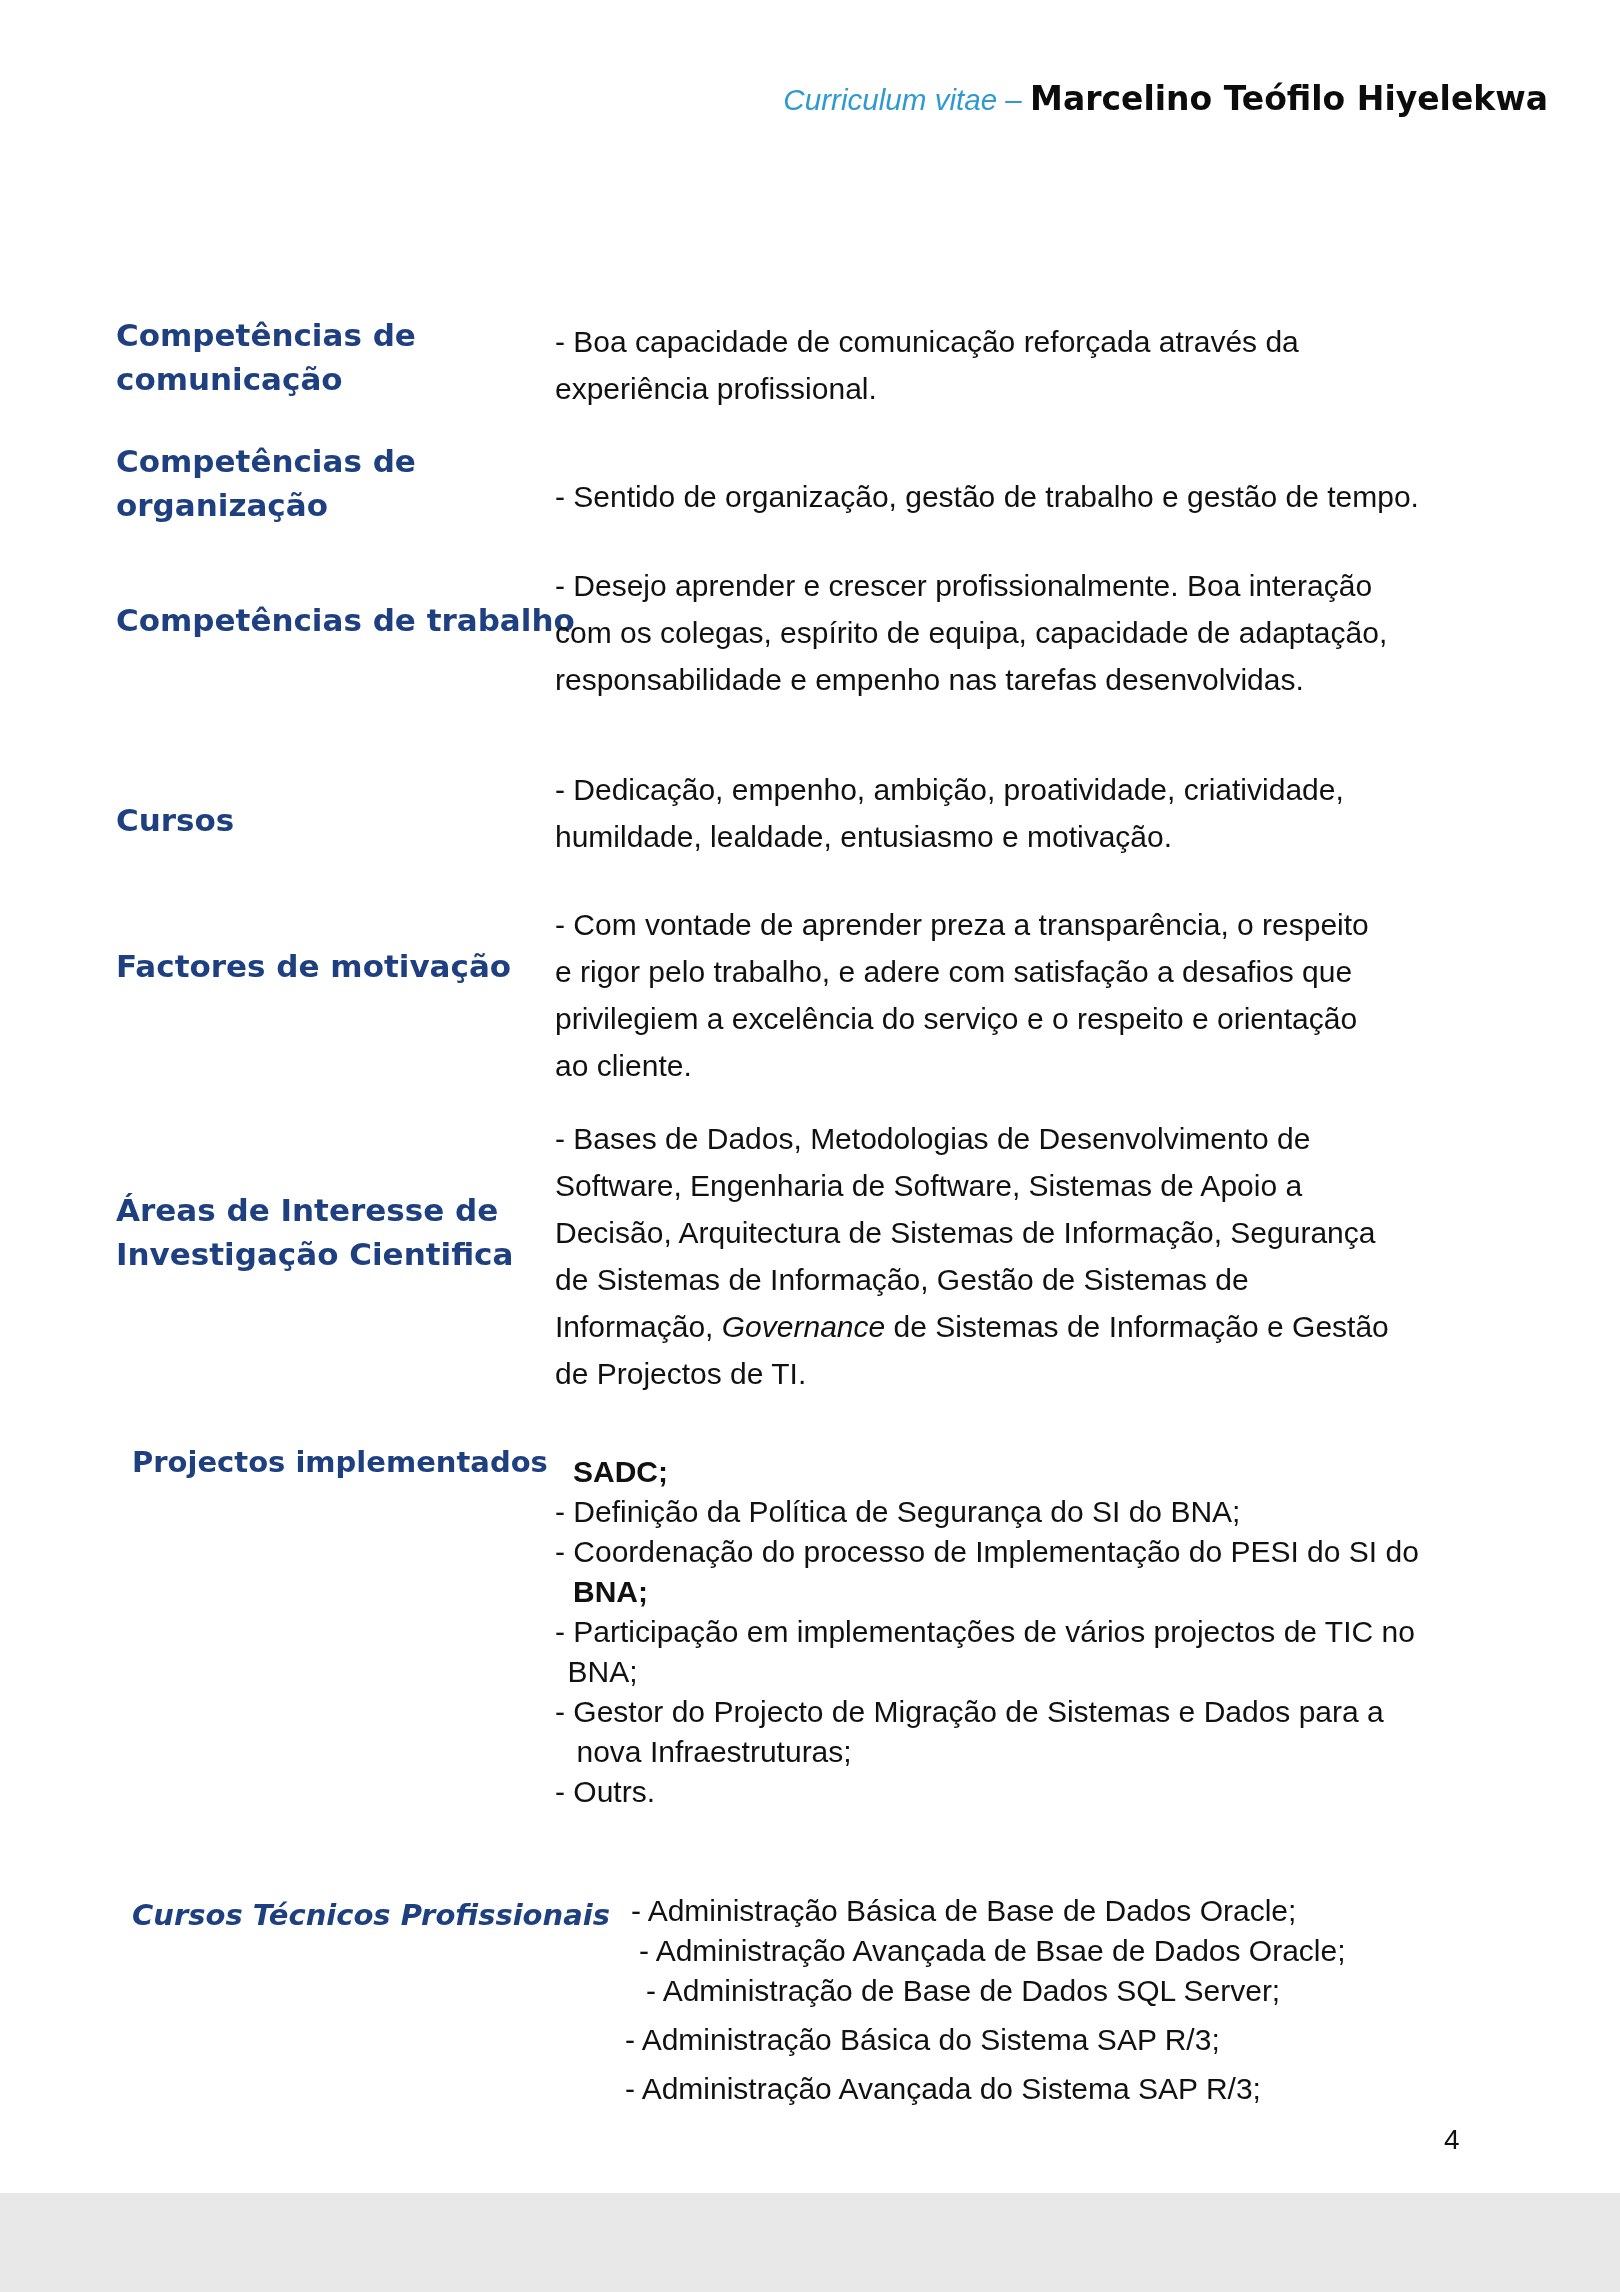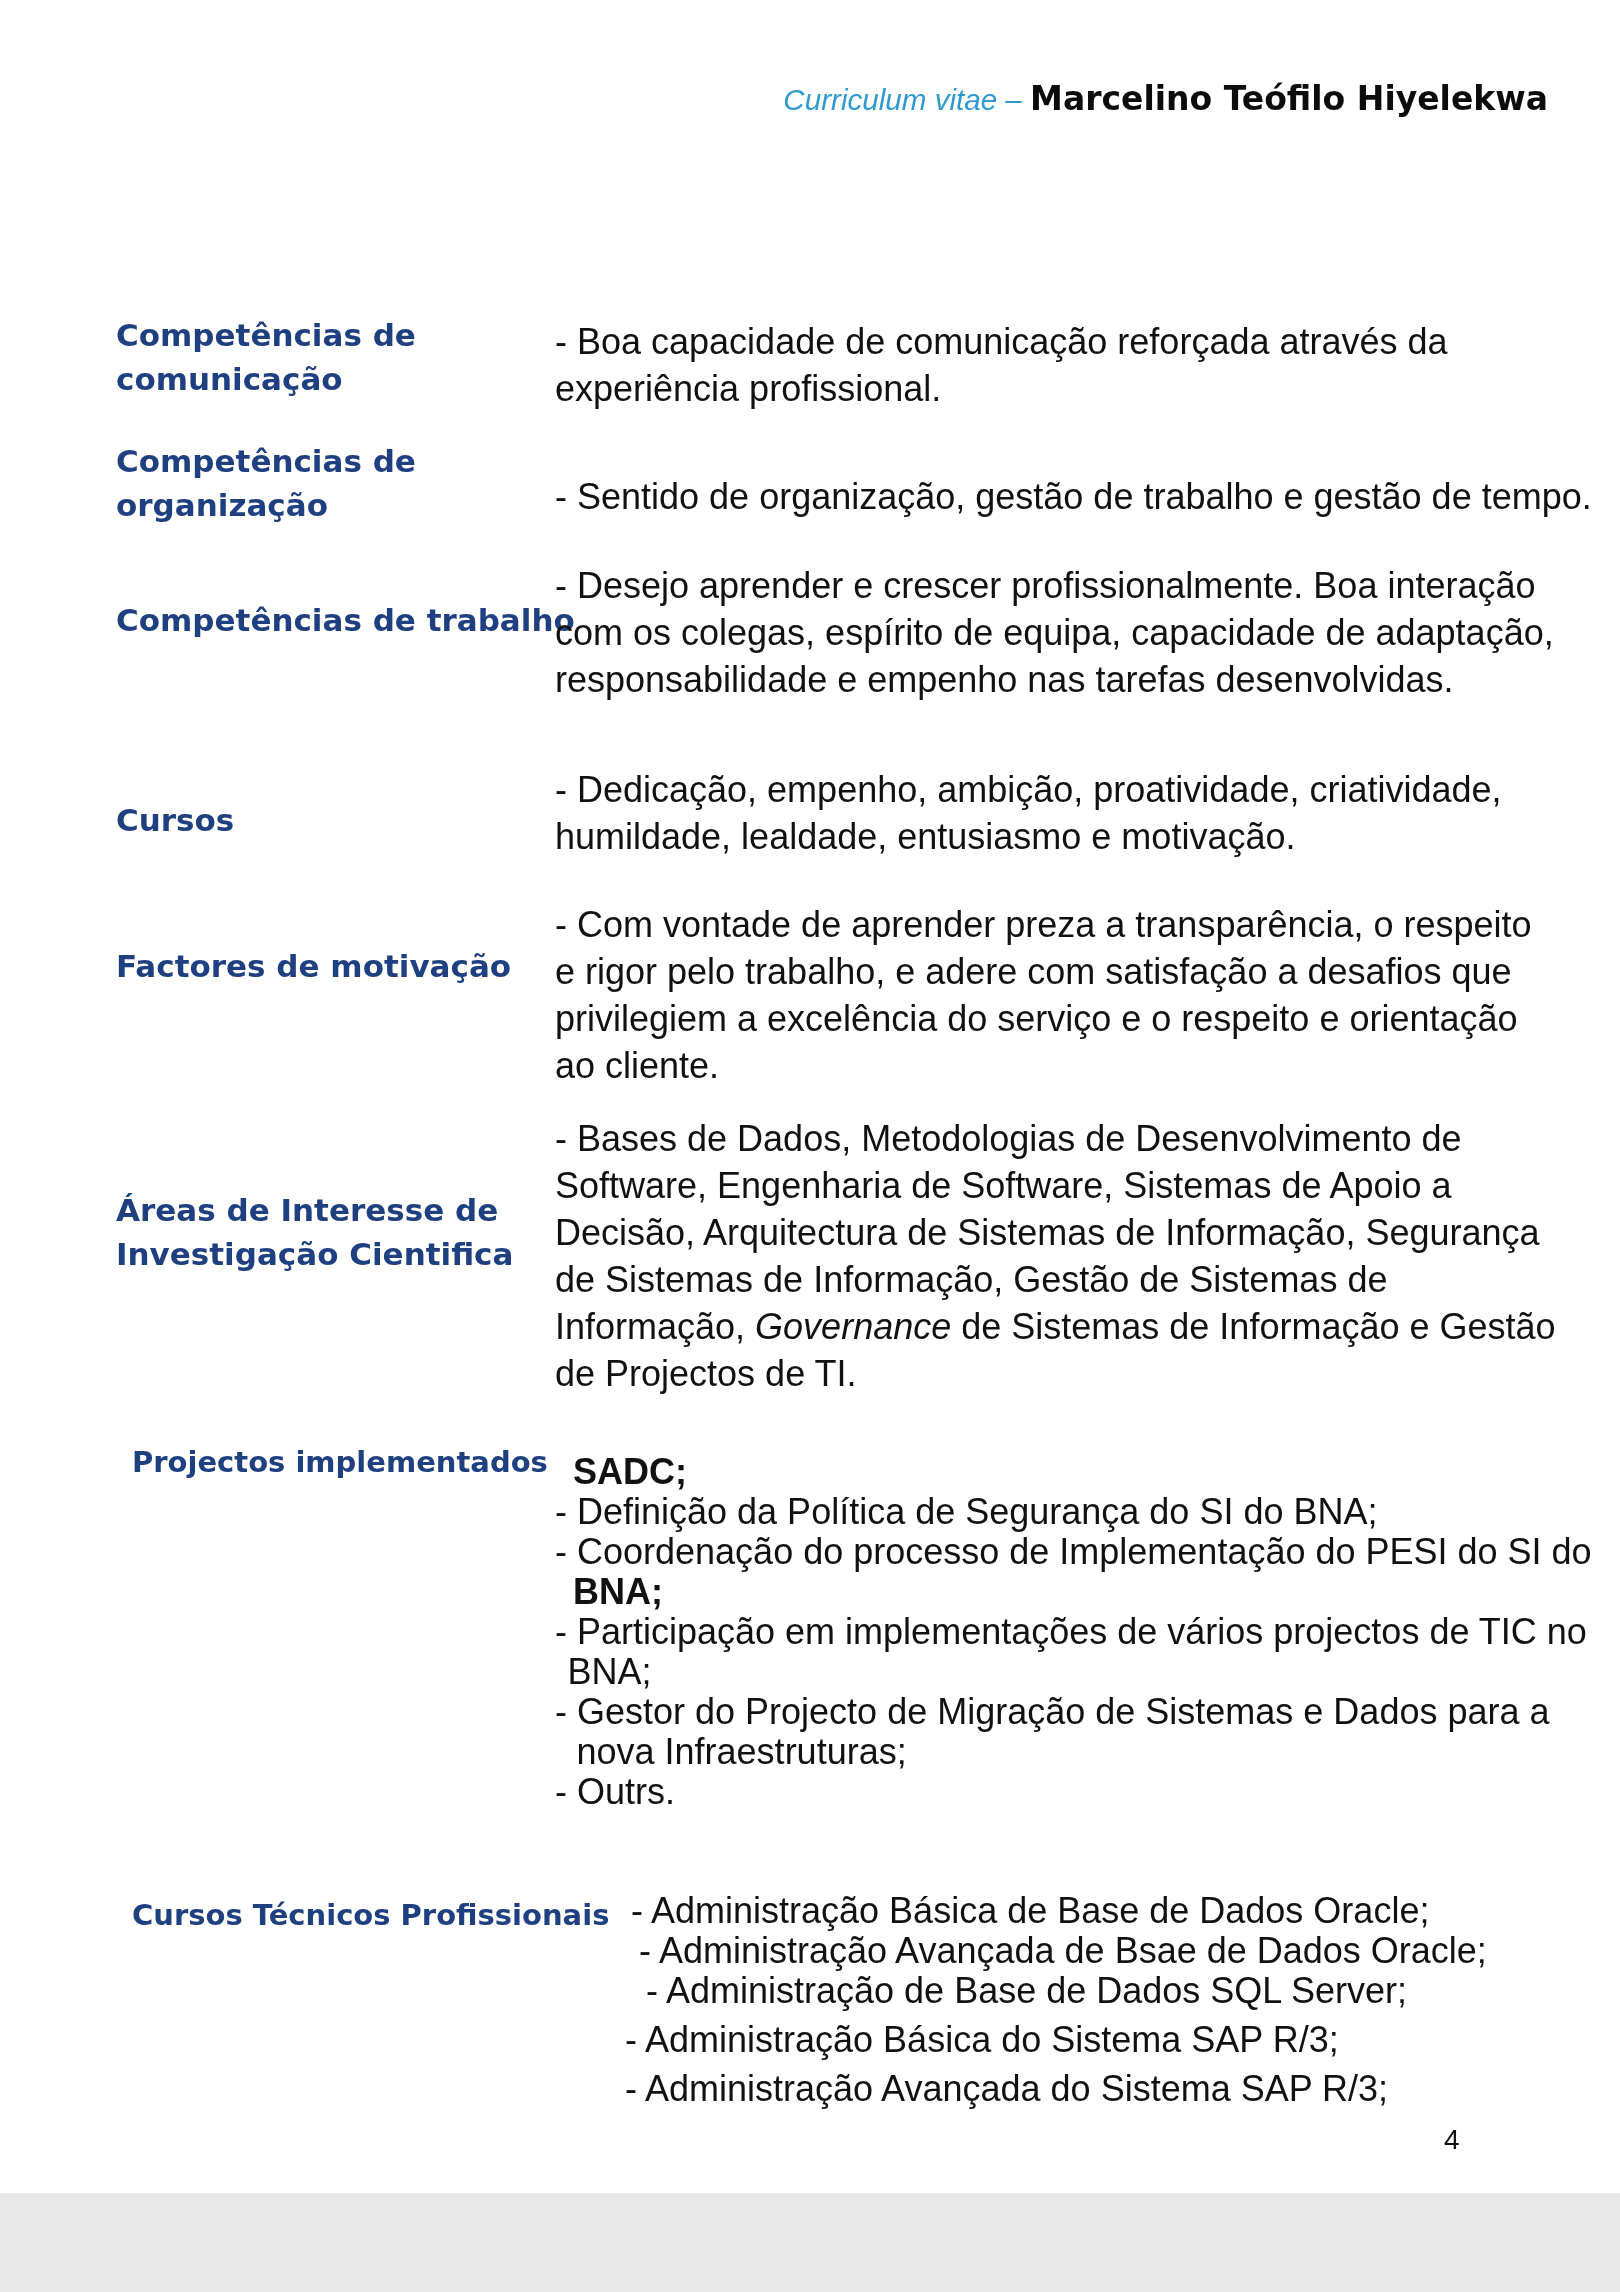--- a/index.html
+++ b/index.html
@@ -33,21 +33,21 @@
     color:#1F4080;
     font-weight:bold;
     font-size:31px;
     line-height:44px;
     font-family:"DejaVu Sans","Liberation Sans",sans-serif;
     white-space:nowrap;
   }
   .sec-heading.small { font-size:29px; left:16px; }
   .sec-body {
     position:absolute; left:439px; top:0;
-    font-size:36px;
+    font-size:30px;
     line-height:47px;
     white-space:nowrap;
   }
   .sec-body.list { line-height:40px; }
   .line { white-space:nowrap; }
   .ind-28 { margin-left:18px;font-weight:bold; }
   .ind-24 { margin-left:21.5px; }
   .ind-14 { margin-left:12.5px; }
   .gap-12 { margin-top:10.7px; }
   .gap-10 { margin-top:9px; }
@@ -70,21 +70,21 @@
   #sec-valores { top:766px; }
   #sec-valores .sec-heading { top:32px; }
   #sec-factores { top:896px; }
   #sec-factores .sec-heading { top:48px; }
   #sec-factores .sec-body { top:4.5px; }
   #sec-areas { top:1115px; }
   #sec-areas .sec-heading { top:73px; }
   #sec-projectos { top:1440px; }
   #sec-projectos .sec-body { top:1.8px; }
   #sec-cursos { top:1891px; }
-  #sec-cursos .sec-heading { top:1.8px; }
+  #sec-cursos .sec-heading { top:1.8px;font-style:italic; }
 </style>
 </head>
 <body>
 
 <div class="page">
 
   <div class="header">
     <span class="prefix">Curriculum vitae – </span><span class="name">Marcelino Teófilo Hiyelekwa</span>
   </div>
 

